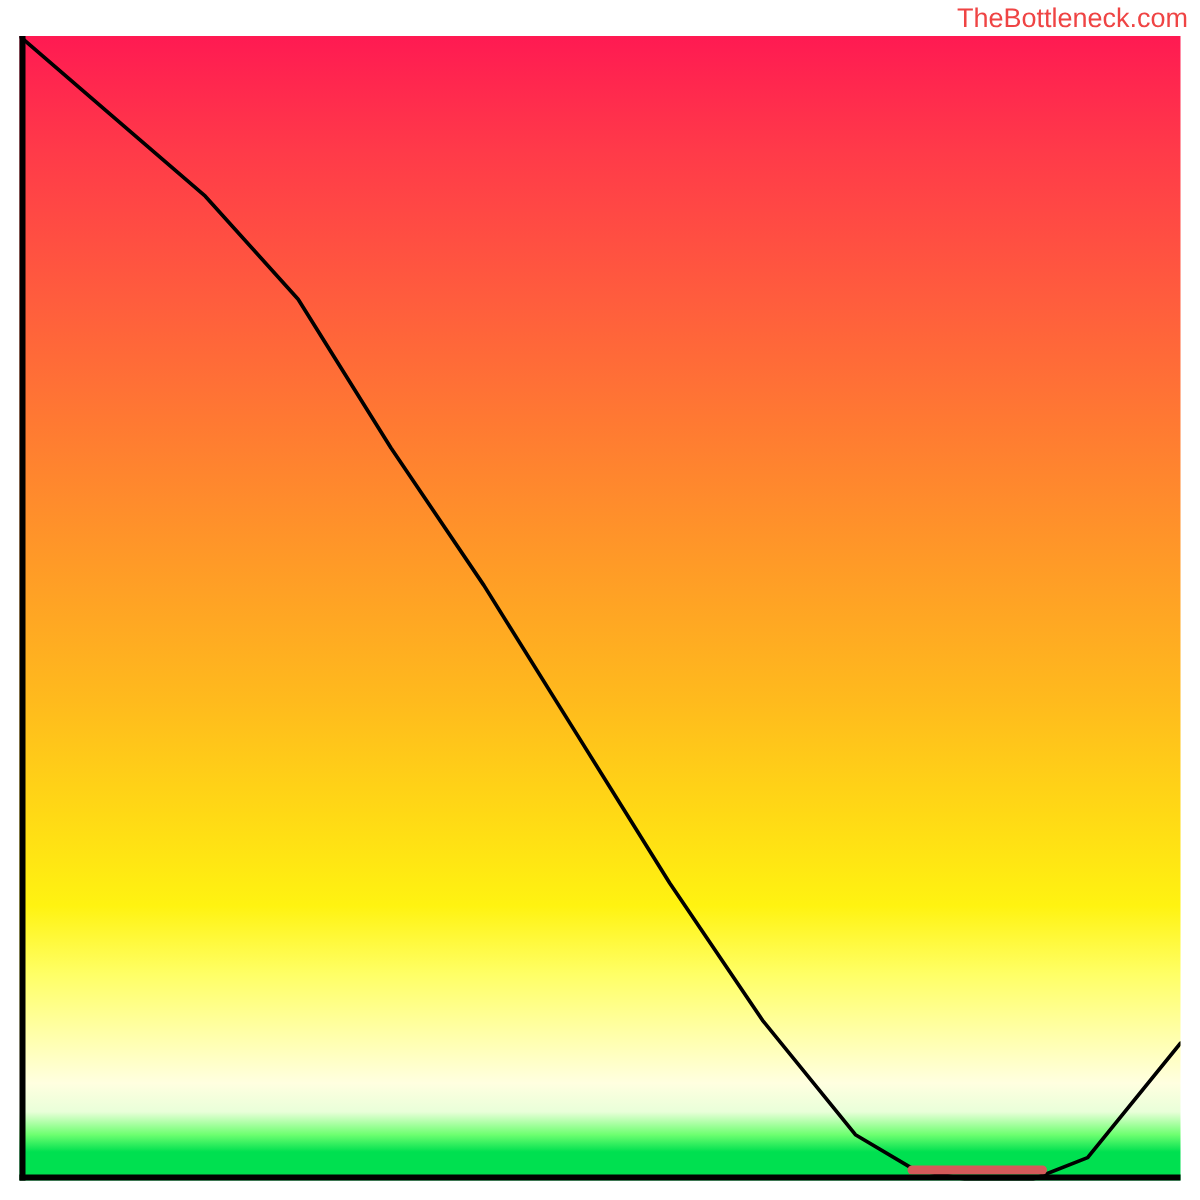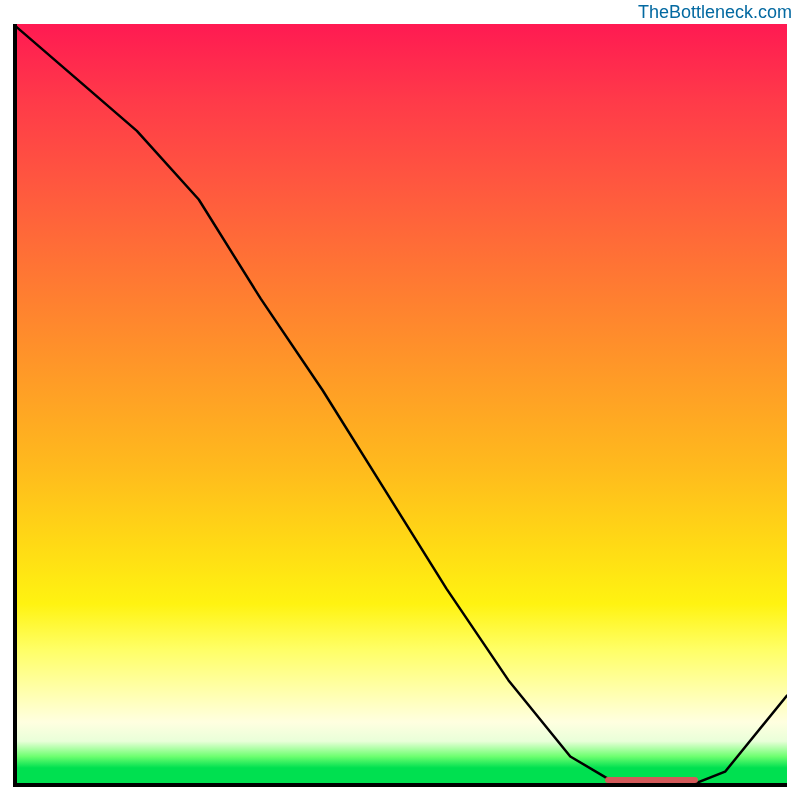--- a/index.html
+++ b/index.html
@@ -9,21 +9,21 @@
     height: 800px;
     position: relative;
     font-family: Arial, Helvetica, sans-serif;
     background: #ffffff;
   }
   .attribution {
     position: absolute;
     top: 2px;
     right: 8px;
     font-size: 18px;
-    color: #0369a1;
+    color: #ef4444;
     font-family: Arial, sans-serif;
   }
   .chart-area {
     position: absolute;
     left: 13px;
     top: 24px;
     width: 774px;   
     height: 763px;  
     box-sizing: border-box;
   }

